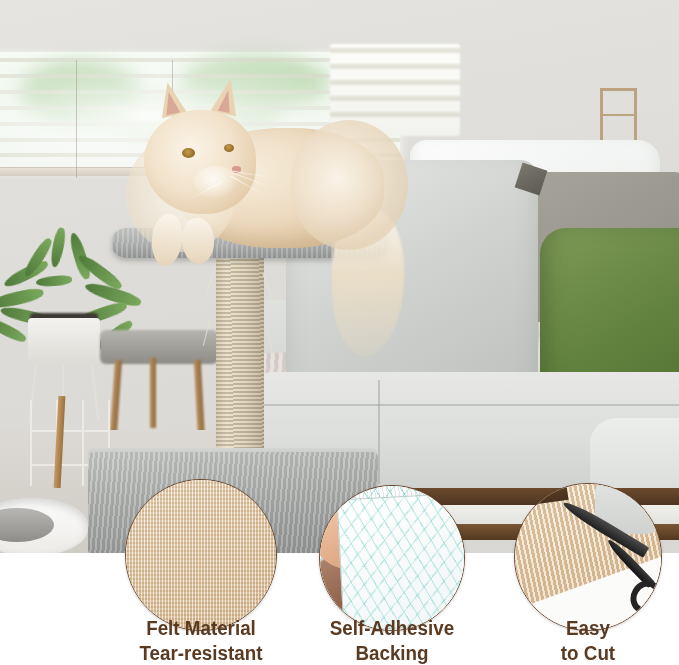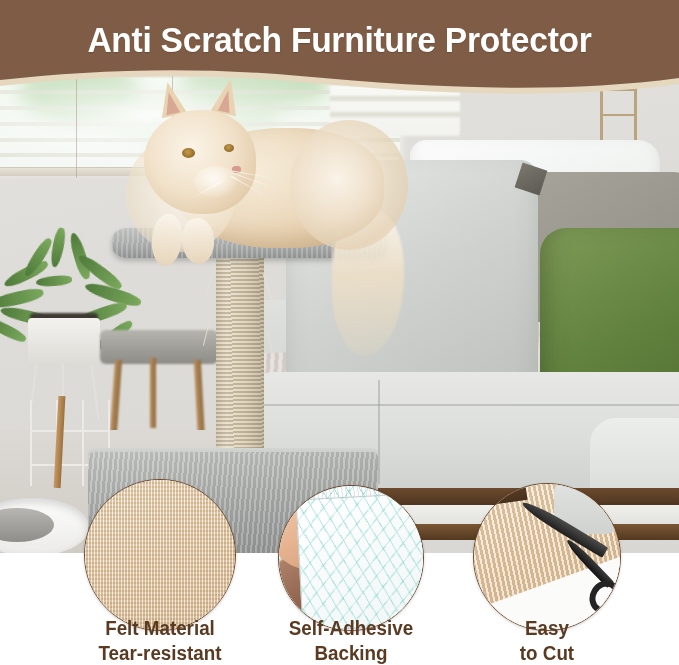--- a/index.html
+++ b/index.html
@@ -255,21 +255,21 @@
   .rack2 { position:absolute; left:30px; top:400px; width:80px; height:86px; }
   .rack2 i { position:absolute; background:#eceae6; filter:blur(.4px); }
   .broom { position:absolute; left:56px; top:396px; width:7px; height:92px;
     background:linear-gradient(90deg,#c69a63,#9a703f); transform:rotate(3deg); filter:blur(.5px); }
 
   
   .bottom-band { position:absolute; left:0; top:553px; width:679px; height:112px;
     background:#ffffff; z-index:12; }
 
   
-  .features { position:absolute; left:0; top:0; width:679px; height:665px; z-index:20; pointer-events:none; }
+  .features { position:absolute; left:0; top:0; width:679px; height:665px; z-index:20; pointer-events:none;padding-left:41px; }
   .feature { position:absolute; pointer-events:auto; }
   .circle {
     position:absolute; border-radius:50%; overflow:hidden;
     border:1.5px solid #6d4a30;
     box-shadow:0 1px 3px rgba(0,0,0,.18);
   }
   .feat-label {
     position:absolute; width:220px; text-align:center;
     color:#5b3a22; font-weight:bold; font-size:20px; line-height:25px;
     transform:scaleX(0.94);
@@ -489,27 +489,20 @@
       <div class="whisker" style="left:108px;top:108px;width:42px;transform:rotate(30deg);"></div>
       <div class="whisker" style="left:68px;top:112px;width:36px;transform:rotate(150deg);"></div>
 
       <div class="paw" style="left:32px;top:136px;width:30px;height:52px;transform:rotate(6deg);"></div>
       <div class="paw" style="left:62px;top:140px;width:32px;height:46px;transform:rotate(-4deg);"></div>
     </div>
   </div>
 
   <div class="bottom-band"></div>
 
-  <div class="header-band">
-    <svg class="header-bg" viewBox="0 0 679 96" preserveAspectRatio="none">
-      <path id="hdr-stripe" d="M0,0 H679 V84 C560,100 430,94 300,82 C190,72 90,76 0,86 Z" fill="#e6d7bf"></path>
-      <path id="hdr-fill" d="M0,0 H679 V78 C560,94 430,88 300,76 C190,66 90,70 0,80 Z" fill="#7e5c45"></path>
-    </svg>
-    <div class="header-title" style="color: rgb(255, 255, 255);">Anti Scratch Furniture Protector</div>
-  </div>
 
   <div class="features">
 
     <div class="feature">
       <div class="circle" style="left:84px;top:479px;width:152px;height:152px;">
         <div class="tex-felt"></div>
       </div>
       <div class="feat-label" style="left: 50px; top: 616px; color: rgb(91, 58, 34);">
         <div>Felt Material</div>
         <div>Tear-resistant</div>

